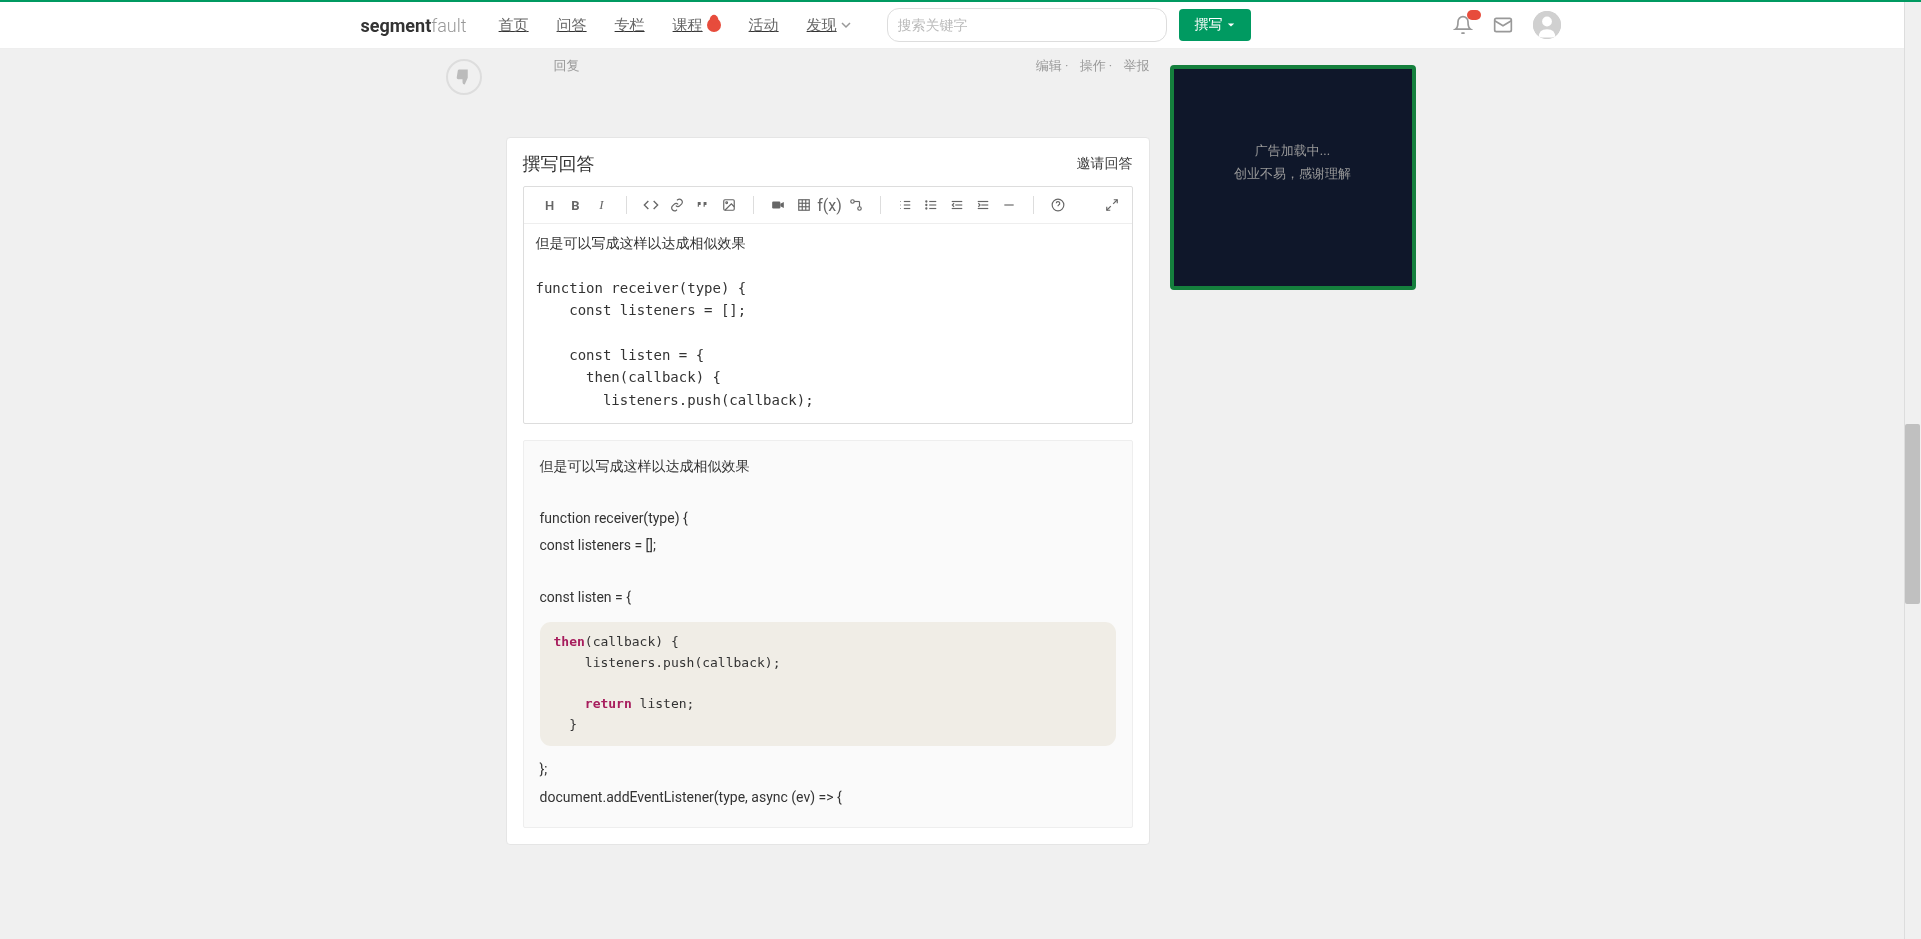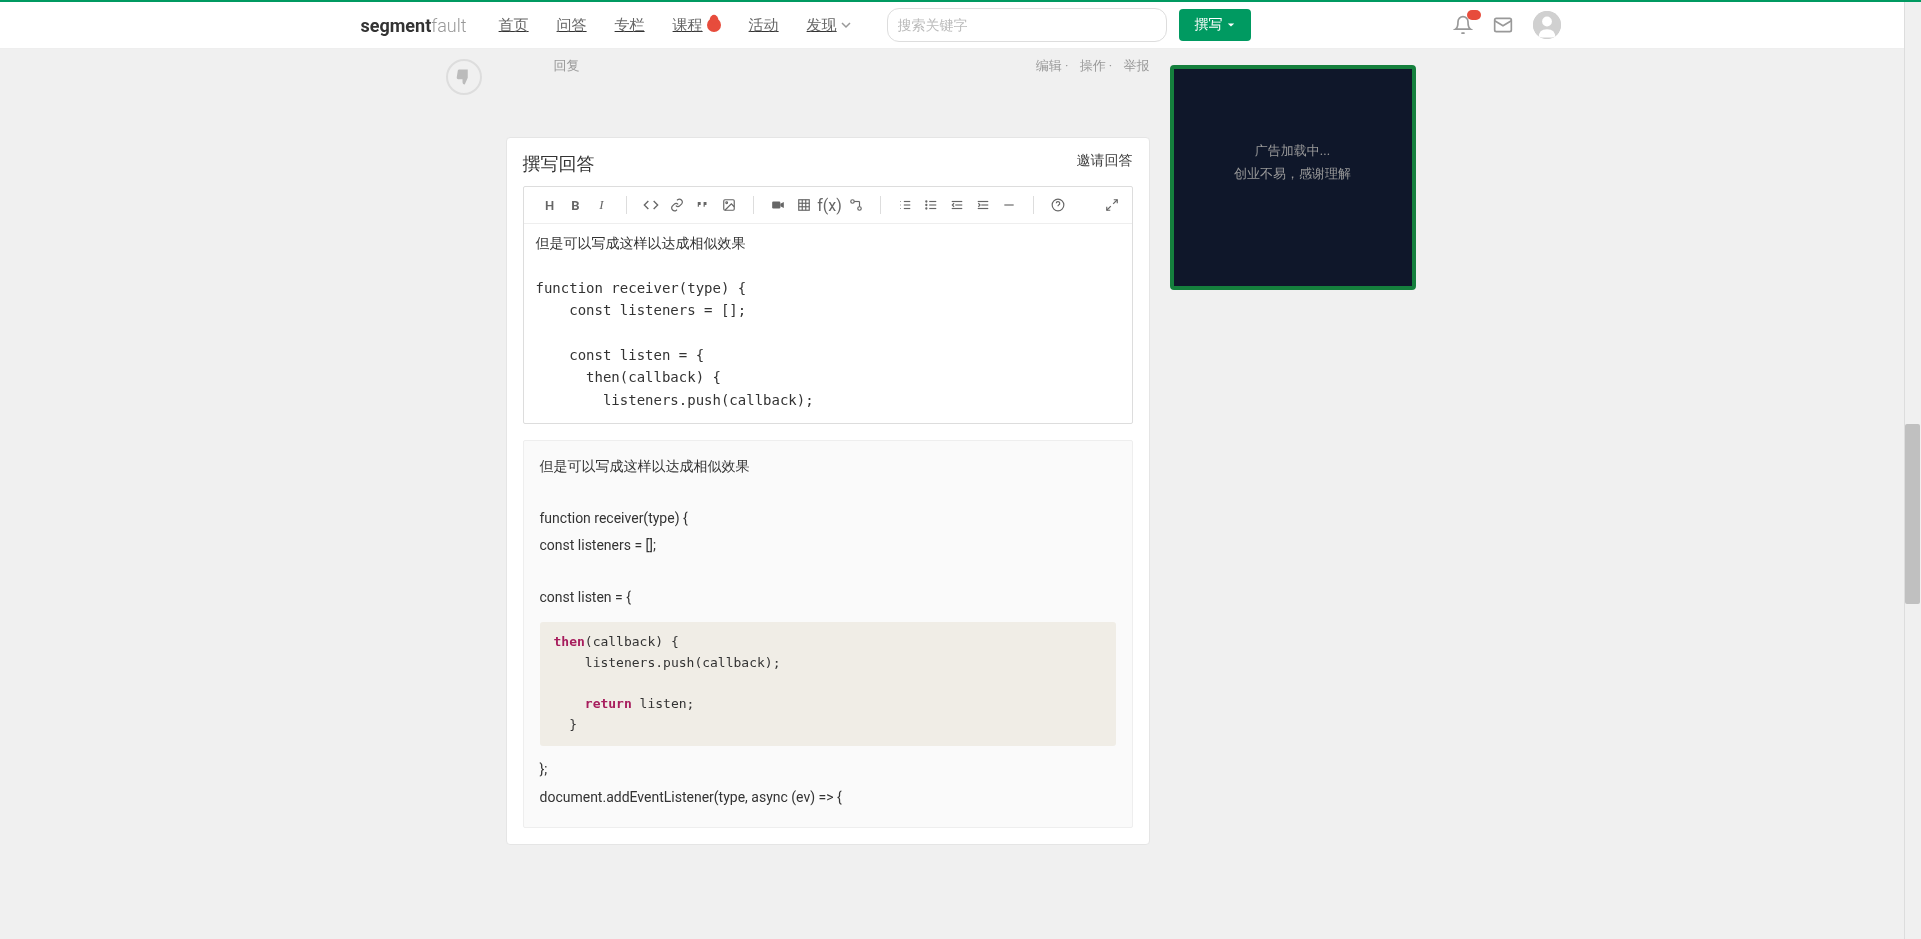--- a/index.html
+++ b/index.html
@@ -19,33 +19,33 @@
 .header-right { margin-left: auto; display: flex; align-items: center; gap: 20px; }
 .icon-btn { width: 20px; height: 20px; cursor: pointer; position: relative; color: #999; }
 .badge { position: absolute; top: -5px; right: -8px; background: #e74c3c; border-radius: 8px; min-width: 14px; height: 10px; }
 .avatar { width: 28px; height: 28px; border-radius: 50%; background: #ccc; display: flex; align-items: center; justify-content: center; overflow: hidden; }
 .avatar svg { width: 100%; height: 100%; }
 .vote-circle { width: 36px; height: 36px; border: 2px solid #ddd; border-radius: 50%; display: flex; align-items: center; justify-content: center; margin: 10px 0 0 -60px; position: absolute; }
 .vote-circle svg { width: 18px; height: 18px; fill: #bbb; }
 .answer-actions { display: flex; justify-content: space-between; padding: 8px 0 12px 0; font-size: 13px; color: #999; margin-left: 40px; }
 .answer-actions span { margin-left: 8px; }
 .answer-box { background: #fff; border: 1px solid #e5e5e5; border-radius: 4px; margin-top: 50px; position: relative; }
-.answer-header { display: flex; justify-content: space-between; padding: 14px 16px 10px 16px; }
+.answer-header { display: flex; justify-content: space-between; align-items: center; padding: 14px 16px 10px 16px; }
 .answer-title { font-size: 18px; font-weight: 500; color: #333; }
 .invite-link { color: #404040; font-size: 14px; cursor: pointer; }
 .editor-wrap { border: 1px solid #ddd; margin: 0 16px 16px 16px; border-radius: 2px; }
 .toolbar { display: flex; align-items: center; padding: 6px 8px; border-bottom: 1px solid #eee; gap: 2px; flex-wrap: wrap; }
 .tool-group { display: flex; align-items: center; gap: 2px; padding: 0 6px; }
 .tool-btn { width: 24px; height: 24px; display: flex; align-items: center; justify-content: center; cursor: pointer; color: #666; font-size: 13px; border-radius: 2px; }
 .tool-sep { width: 1px; height: 18px; background: #ddd; margin: 0 4px; }
 .tool-spacer { flex: 1; }
 .editor-textarea { width: 100%; height: 196px; border: none; padding: 8px 12px; font-family: Consolas, Monaco, monospace; font-size: 14px; line-height: 1.6; resize: none; outline: none; color: #333; overflow-y: scroll; white-space: pre; }
 .preview { background: #fafafa; border: 1px solid #eee; margin: 0 16px 16px 16px; padding: 14px 16px; border-radius: 2px; font-size: 14px; line-height: 1.7; color: #333; }
 .preview p { margin-bottom: 4px; }
-.preview .code-block { background: #f0ede6; border-radius: 3px; padding: 10px 14px; margin: 12px 0; font-family: Consolas, Monaco, monospace; font-size: 13px; line-height: 1.6; white-space: pre; }
+.preview .code-block { background: #f0ede6; border-radius: 11px; padding: 10px 14px; margin: 12px 0; font-family: Consolas, Monaco, monospace; font-size: 13px; line-height: 1.6; white-space: pre; }
 .preview .kw { color: #a71d5d; font-weight: bold; }
 .sidebar { width: 246px; margin-top: 16px; }
 .ad-box { background: #0f172a; border: 4px solid #15803d; border-radius: 4px; padding: 70px 20px 100px 20px; text-align: center; color: #999; font-size: 13px; line-height: 1.8; }
 .page-wrapper { display: flex; justify-content: center; }
 .content-area { width: 910px; display: flex; gap: 20px; }
 .left-col { width: 644px; position: relative; }
 .scrollbar-stub { position: fixed; right: 0; top: 2px; bottom: 0; width: 17px; background: #f0f0f0; border-left: 1px solid #ddd; }
 .scrollbar-thumb { position: absolute; right: 1px; width: 15px; background: #c0c0c0; border-radius: 2px; }
 </style>
 </head>

